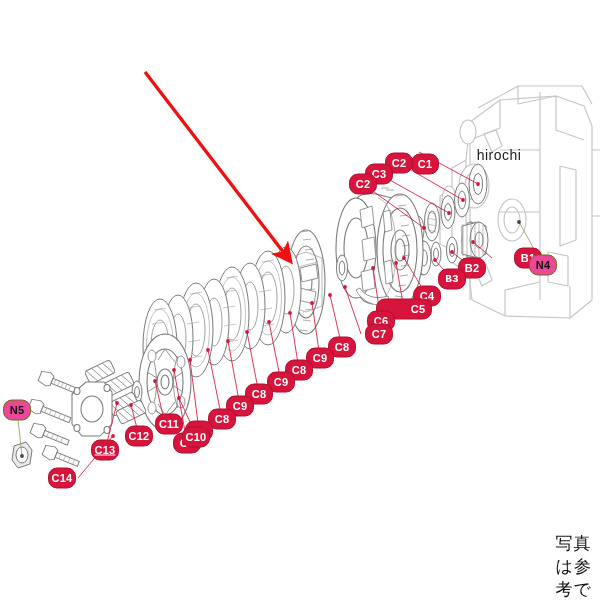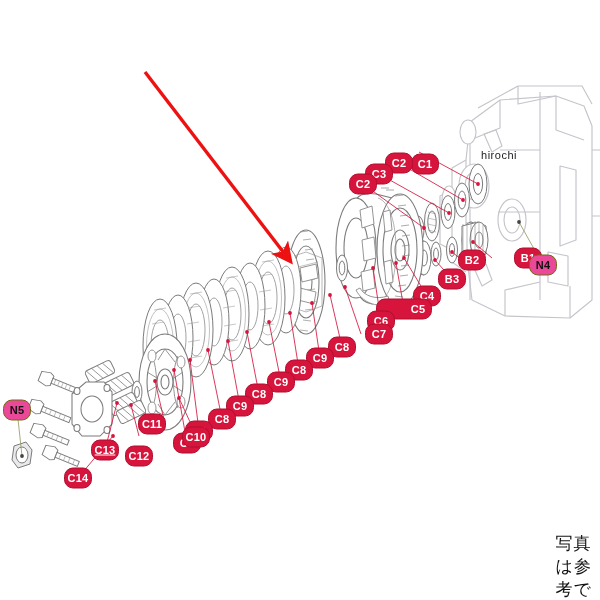--- a/index.html
+++ b/index.html
@@ -11,21 +11,21 @@
          display:flex;align-items:center;justify-content:center;
          border-radius:9px;font-size:11px;font-weight:bold;
          letter-spacing:.2px;line-height:1;white-space:nowrap;
          user-select:none;}
   .badge.c{background:#D6143C;color:#ffffff;border:1px solid #B00F31;
            width:26px;height:19px;}
   .badge.n{background:#ec4899;color:#111111;border:1.3px solid #6E6A12;
            width:26px;height:19px;}
   #watermark{position:absolute;left:499px;top:155px;
              transform:translate(-50%,-50%);
-             font-size:11px;color:#1a1a1a;letter-spacing:.5px;}
+             font-size:14px;color:#1a1a1a;letter-spacing:.5px;}
   #caption{position:absolute;left:592px;top:578px;
            transform:translate(-100%,-50%);
            font-size:17px;color:#111;letter-spacing:1px;
            font-family:"DejaVu Sans",sans-serif;}
 </style>
 </head>
 <body>
 
 <div id="stage">
 
@@ -354,23 +354,23 @@
       <div class="badge c" style="left: 342px; top: 347px;">C8</div>
       <div class="badge c" style="left: 320px; top: 358px;">C9</div>
       <div class="badge c" style="left: 299px; top: 370px;">C8</div>
       <div class="badge c" style="left: 281px; top: 382px;">C9</div>
       <div class="badge c" style="left: 259px; top: 394px;">C8</div>
       <div class="badge c" style="left: 240px; top: 406px;">C9</div>
       <div class="badge c" style="left: 222px; top: 419px;">C8</div>
       <div class="badge c" style="left: 199px; top: 431px;">C9</div>
       <div class="badge c" style="left: 187px; top: 443px;">C8</div>
       <div class="badge c" style="left: 196px; top: 437px;">C10</div>
-      <div class="badge c" style="left: 152px; top: 424px;">C11</div>
-      <div class="badge c" style="left: 139px; top: 456px;">C12</div>
+      <div class="badge c" style="left: 169px; top: 424px;">C11</div>
+      <div class="badge c" style="left: 139px; top: 436px;">C12</div>
       <div class="badge c" style="left: 105px; top: 450px; text-decoration: underline;">C13</div>
-      <div class="badge c" style="left: 78px; top: 478px;">C14</div>
+      <div class="badge c" style="left: 62px; top: 478px;">C14</div>
       <div class="badge c" style="left: 492px; top: 258px; margin-left: 36px;">B1</div>
-      <div class="badge c" style="left: 472px; top: 260px;">B2</div>
-      <div class="badge c" style="left: 452px; top: 279px;">B3</div>
+      <div class="badge c" style="left: 472px; top: 268px;">B2</div>
+      <div class="badge c" style="left: 452px; top: 279px; font-family: Liberation Mono, monospace;">B3</div>
       <div class="badge n" style="left: 543px; top: 265px;">N4</div>
       <div class="badge n" style="left: 17px; top: 410px; text-align: center;">N5</div>
     </div>
 </div>
 
 </body></html>

